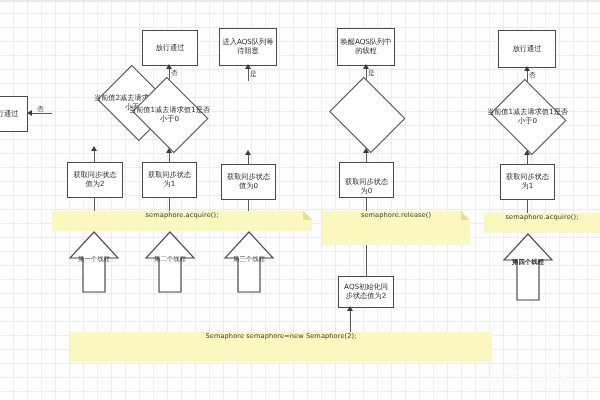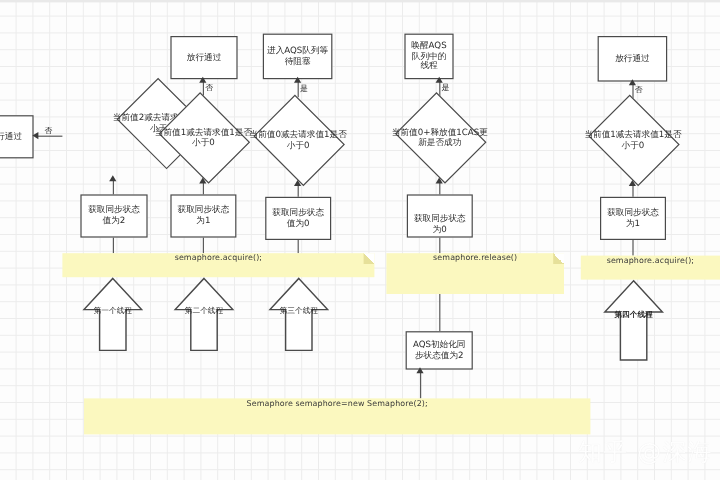--- a/index.html
+++ b/index.html
@@ -138,42 +138,37 @@
   <div class="arrow-up" style="left:166px;top:148px;"></div>
   <div class="vline" style="left:169px;top:198px;height:13px;"></div>
 
   <div class="node box" style="left:219px;top:28px;width:58px;height:38px;">
     <span>进入AQS队列等待阻塞</span>
   </div>
   <div class="vline" style="left:248px;top:66px;height:15px;"></div>
   <div class="arrow-up" style="left:245px;top:64px;"></div>
   <div class="edge-label" style="left:250px;top:71px;">是</div>
 
-  <div class="node diamond" style="left:207px;top:82px;width:83px;height:70px;">
-    <div class="dshape"></div>
-    <div class="dlabel">当前值0减去请求值1是否小于0</div>
-  </div>
 
   <div class="node box" style="left:221px;top:164px;width:55px;height:36px;">
     <span>获取同步状态值为0</span>
   </div>
   <div class="vline" style="left:248px;top:152px;height:12px;"></div>
   <div class="arrow-up" style="left:245px;top:150px;"></div>
   <div class="vline" style="left:248px;top:200px;height:11px;"></div>
 
-  <div class="node box" style="left:337px;top:28px;width:41px;height:38px;">
+  <div class="node box" style="left:337px;top:28px;width:58px;height:38px;">
     <span>唤醒AQS队列中的线程</span>
   </div>
   <div class="vline" style="left:366px;top:66px;height:14px;"></div>
   <div class="arrow-up" style="left:363px;top:64px;"></div>
   <div class="edge-label" style="left:368px;top:70px;">是</div>
 
   <div class="node diamond" style="left:325px;top:80px;width:83px;height:70px;">
     <div class="dshape"></div>
-    <div class="dlabel">当前值0+释放值1CAS更新是否成功</div>
   </div>
 
   <div class="node box" style="left:339px;top:162px;width:55px;height:36px;align-items:flex-end;">
     <span>获取同步状态为0</span>
   </div>
   <div class="vline" style="left:366px;top:150px;height:12px;"></div>
   <div class="arrow-up" style="left:363px;top:148px;"></div>
   <div class="vline" style="left:366px;top:198px;height:13px;"></div>
 
   <div class="vline" style="left:366px;top:231px;height:45px;"></div>

